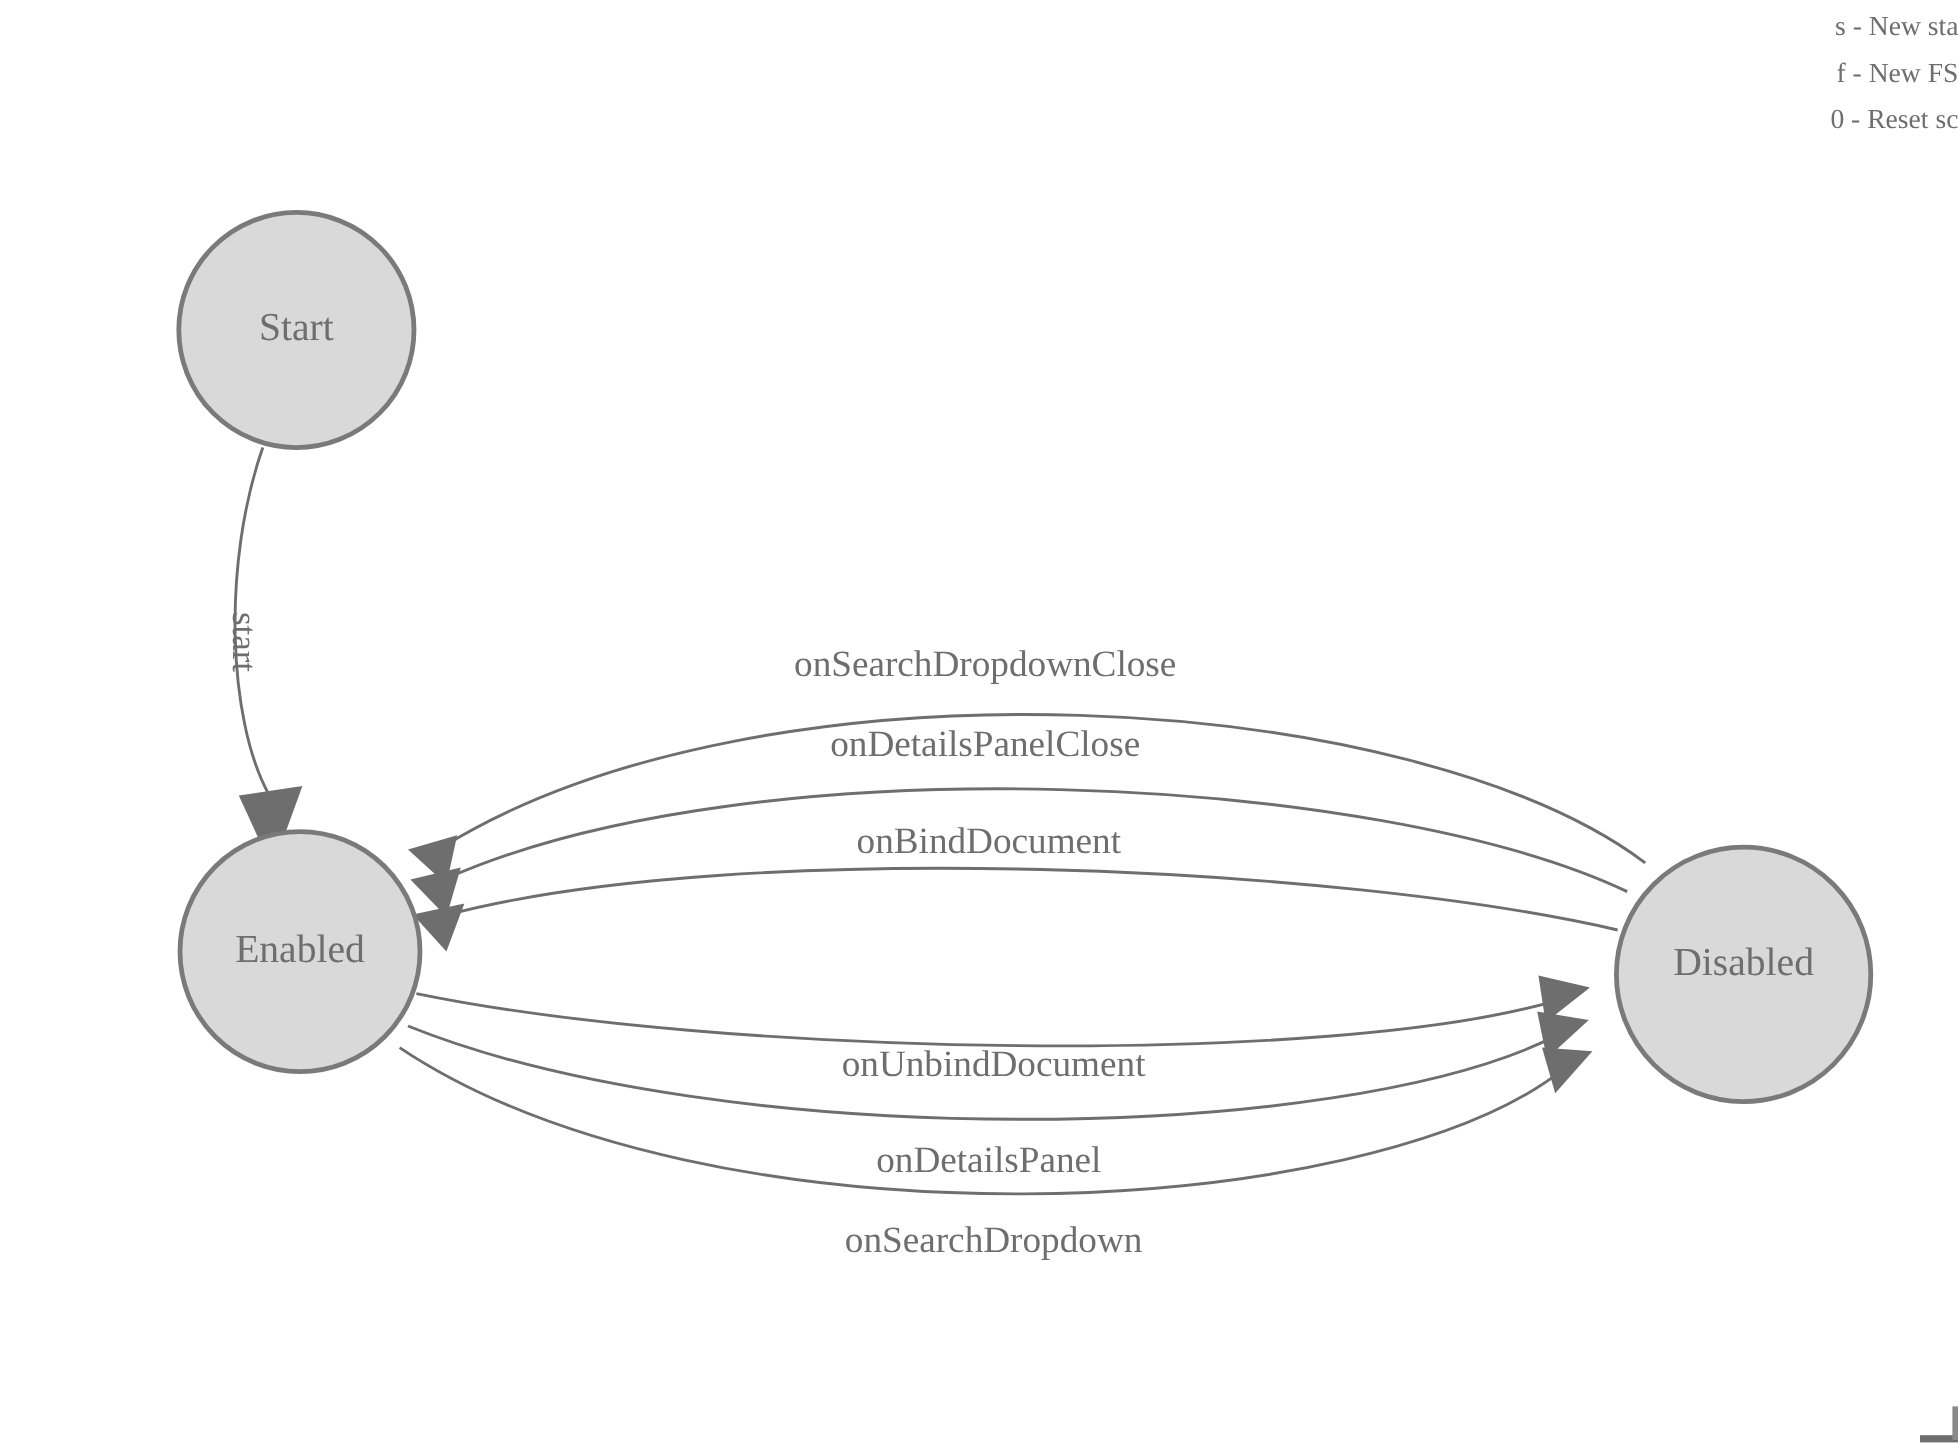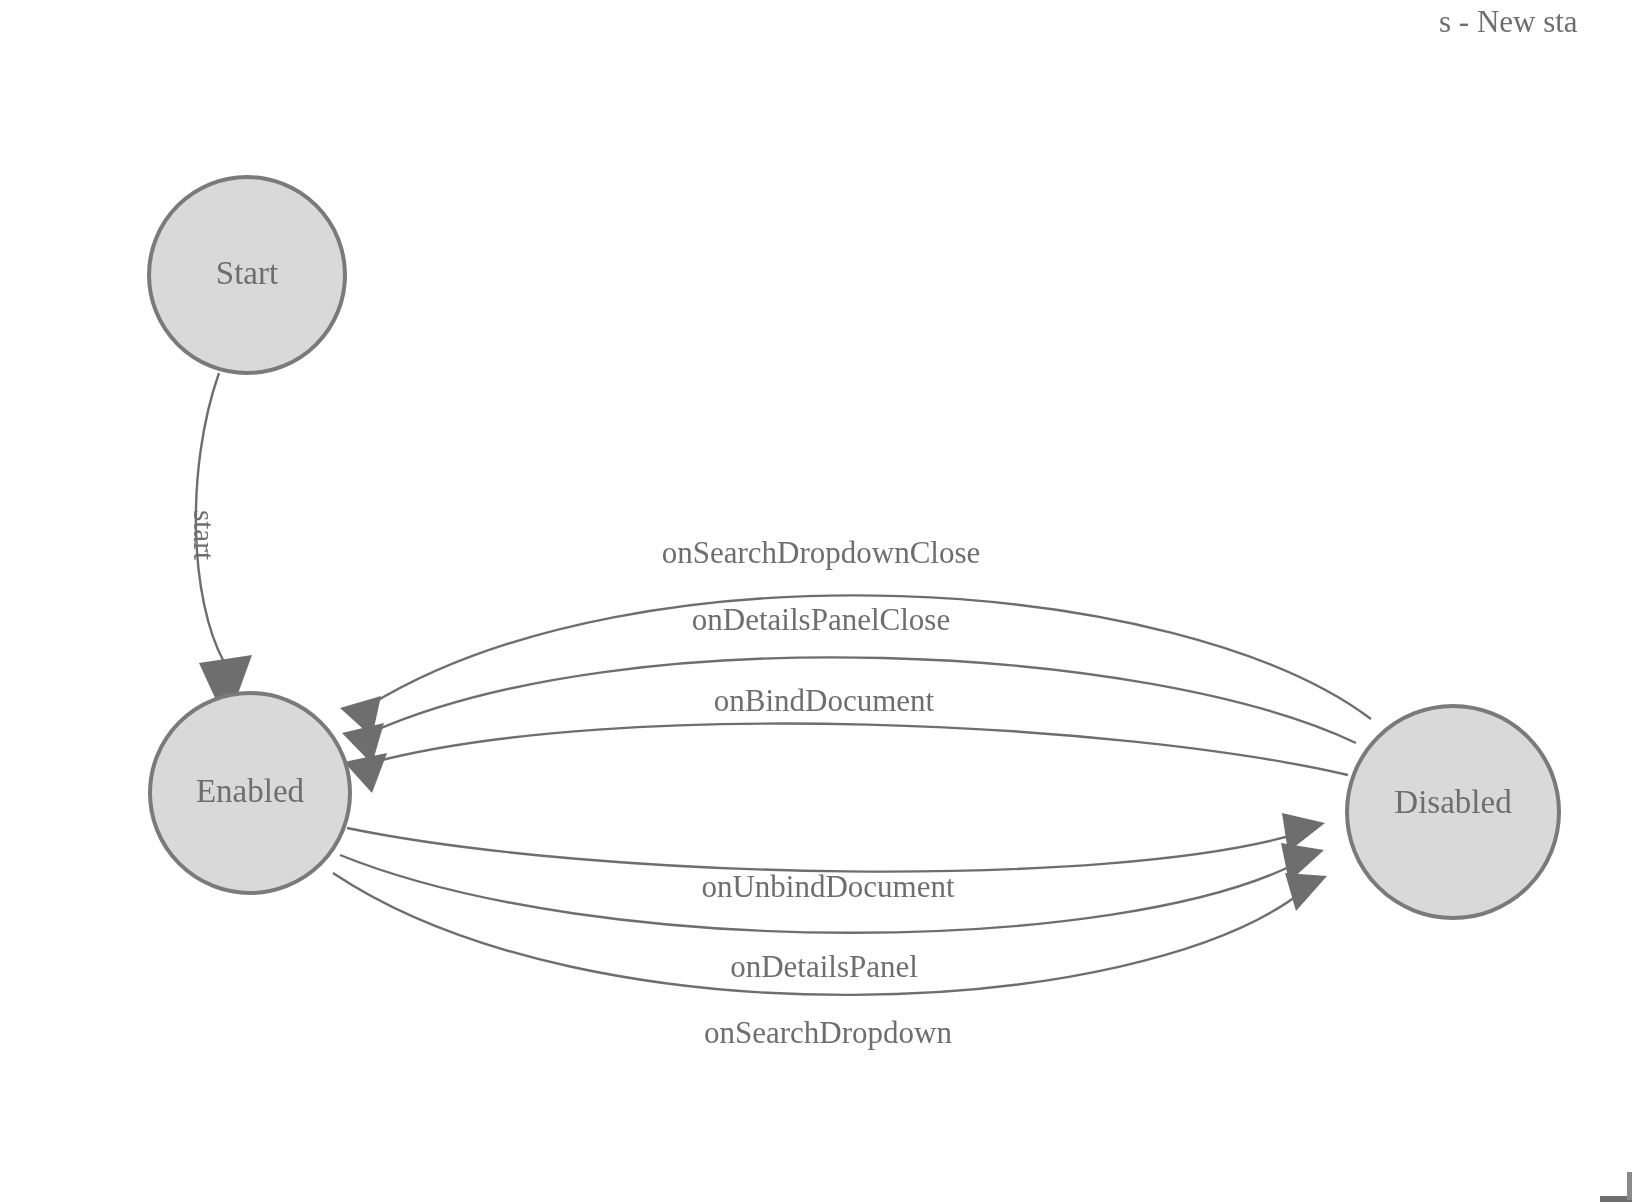--- a/index.html
+++ b/index.html
@@ -67,24 +67,25 @@
     right: 0;
     top: 0;
     width: 205px;
     padding-top: 2px;
     overflow: hidden;
     white-space: nowrap;
   }
   .help-line {
     color: #6e6e6e;
     font-family: "Liberation Serif", "DejaVu Serif", serif;
-    font-size: 31px;
+    font-size: 23px;
     line-height: 39px;
     white-space: nowrap;
     text-indent: 12px;
+    text-align: right;
   }
   .scroll-nub {
     position: absolute;
     width: 62px;
     height: 6px;
     background: #6e6e6e;
     left: 1600px;
     top: 1196px;
   }
   .scroll-nub-v {
@@ -157,18 +158,20 @@
 
     <g>
       <circle class="node-shape" cx="1453" cy="812" r="106"></circle>
       <text class="node-label" x="1453" y="805">Disabled</text>
     </g>
 
   </svg>
 
   <div class="help-text">
     <div class="help-line">s - New sta</div>
+    <div class="help-line">f - New FS</div>
+    <div class="help-line">0 - Reset sc</div>
   </div>
 
   <div class="scroll-nub"></div>
   <div class="scroll-nub-v"></div>
 
 </div>
 
 </body></html>

